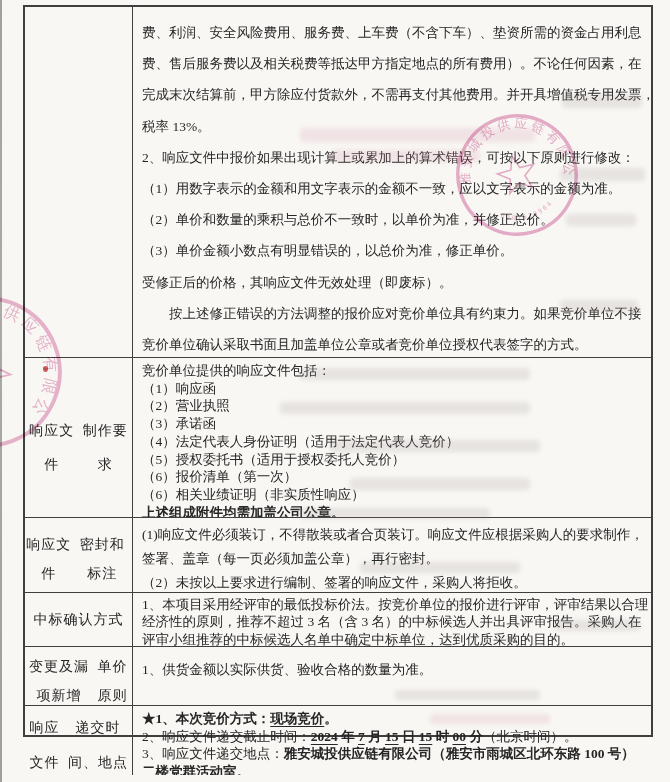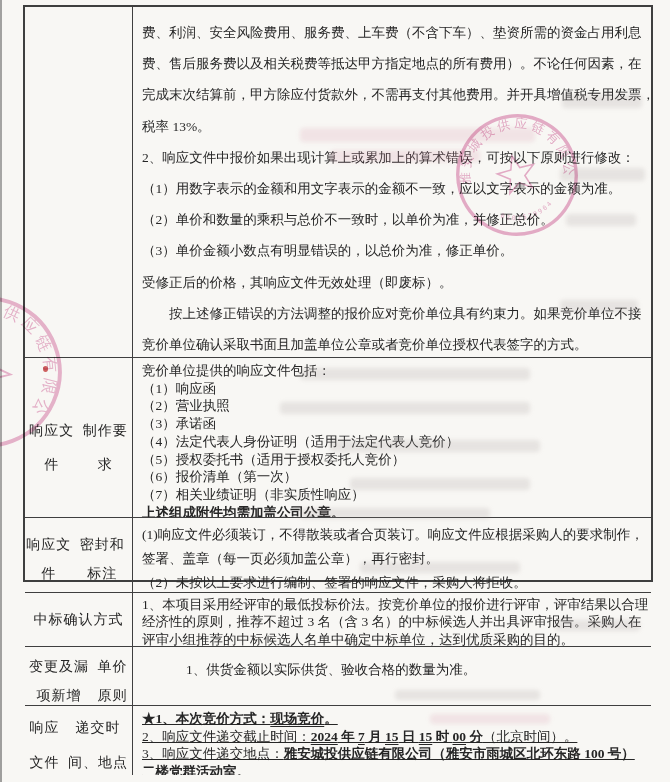--- a/index.html
+++ b/index.html
@@ -19,33 +19,33 @@
 
   
   .scan-edge{
     position:absolute;left:0;top:0;width:2px;height:100%;
     background:linear-gradient(180deg,#5a5a5a 0%,#6b6b6b 40%,#565656 100%);
     opacity:.55;
   }
 
   
   .doc-table{
-    position:absolute;left:23px;top:5px;width:630px;height:577px;
+    position:absolute;left:23px;top:5px;width:630px;height:732px;
     border:2px solid var(--line);
     box-sizing:border-box;
     display:flex;flex-direction:column;
     background:transparent;
   }
   .row{display:flex;box-sizing:border-box;flex:0 0 auto;}
   .row + .row{border-top:1.5px solid var(--line);}
   .r1{height:350px;}
   .r2{height:160px;}
   .r3{height:75px;}
   .r4{height:54px;}
-  .r5{height:59px;gap:44px;}
+  .r5{height:59px;}
   .r6{height:70px;}
 
   .cell{box-sizing:border-box;}
   .cell.label{
     width:108px;flex:0 0 108px;
     border-right:1.5px solid var(--line);
     text-align:center;
     font-size:14px;
     letter-spacing:1px;
     display:flex;align-items:center;
@@ -66,21 +66,21 @@
   .r1 .tline{line-height:31.2px;}
   .r2 .content{padding-top:4px;}
   .r2 .tline{line-height:17.7px;}
   .r3 .content{padding-top:5px;}
   .r3 .tline{line-height:24px;}
   .r4 .content{padding-top:3px;}
   .r4 .tline{line-height:17.4px;}
   .r5 .content{padding-top:13px;}
   .r5 .tline{line-height:20px;}
   .r6 .content{padding-top:4px;}
-  .r6 .tline{line-height:17.5px;text-decoration:underline;}
+  .r6 .tline{line-height:17.5px;}
 
   .r2 .cell.label{padding-top:20px;}
   .r2 .lab-line{line-height:34px;}
   .r3 .cell.label{padding-top:8px;}
   .r3 .lab-line{line-height:29px;}
   .r4 .cell.label{justify-content:center;}
   .r4 .lab-line{line-height:20px;}
   .r5 .cell.label{padding-top:9px;}
   .r5 .lab-line{line-height:29px;}
   .r6 .cell.label{padding-top:9px;}
@@ -141,21 +141,21 @@
           <div class="lab-line">制作要求</div>
         </div>
         <div class="cell content">
           <div class="tline"><span>竞价单位提供的响应文件包括：</span></div>
           <div class="tline"><span>（1）响应函</span></div>
           <div class="tline"><span>（2）营业执照</span></div>
           <div class="tline"><span>（3）承诺函</span></div>
           <div class="tline"><span>（4）法定代表人身份证明（适用于法定代表人竞价）</span></div>
           <div class="tline"><span>（5）授权委托书（适用于授权委托人竞价）</span></div>
           <div class="tline"><span>（6）报价清单（第一次）</span></div>
-          <div class="tline"><span>（7）相关业绩证明（非实质性响应）</span></div>
+          <div class="tline"><span>（6）相关业绩证明（非实质性响应）</span></div>
           <div class="tline"><span class="b">上述组成附件均需加盖公司公章。</span></div>
         </div>
       </div>
       <div class="row r3">
         <div class="cell label">
           <div class="lab-line">响应文件</div>
           <div class="lab-line">密封和标注</div>
         </div>
         <div class="cell content">
           <div class="tline"><span>(1)响应文件必须装订，不得散装或者合页装订。响应文件应根据采购人的要求制作，</span></div>

